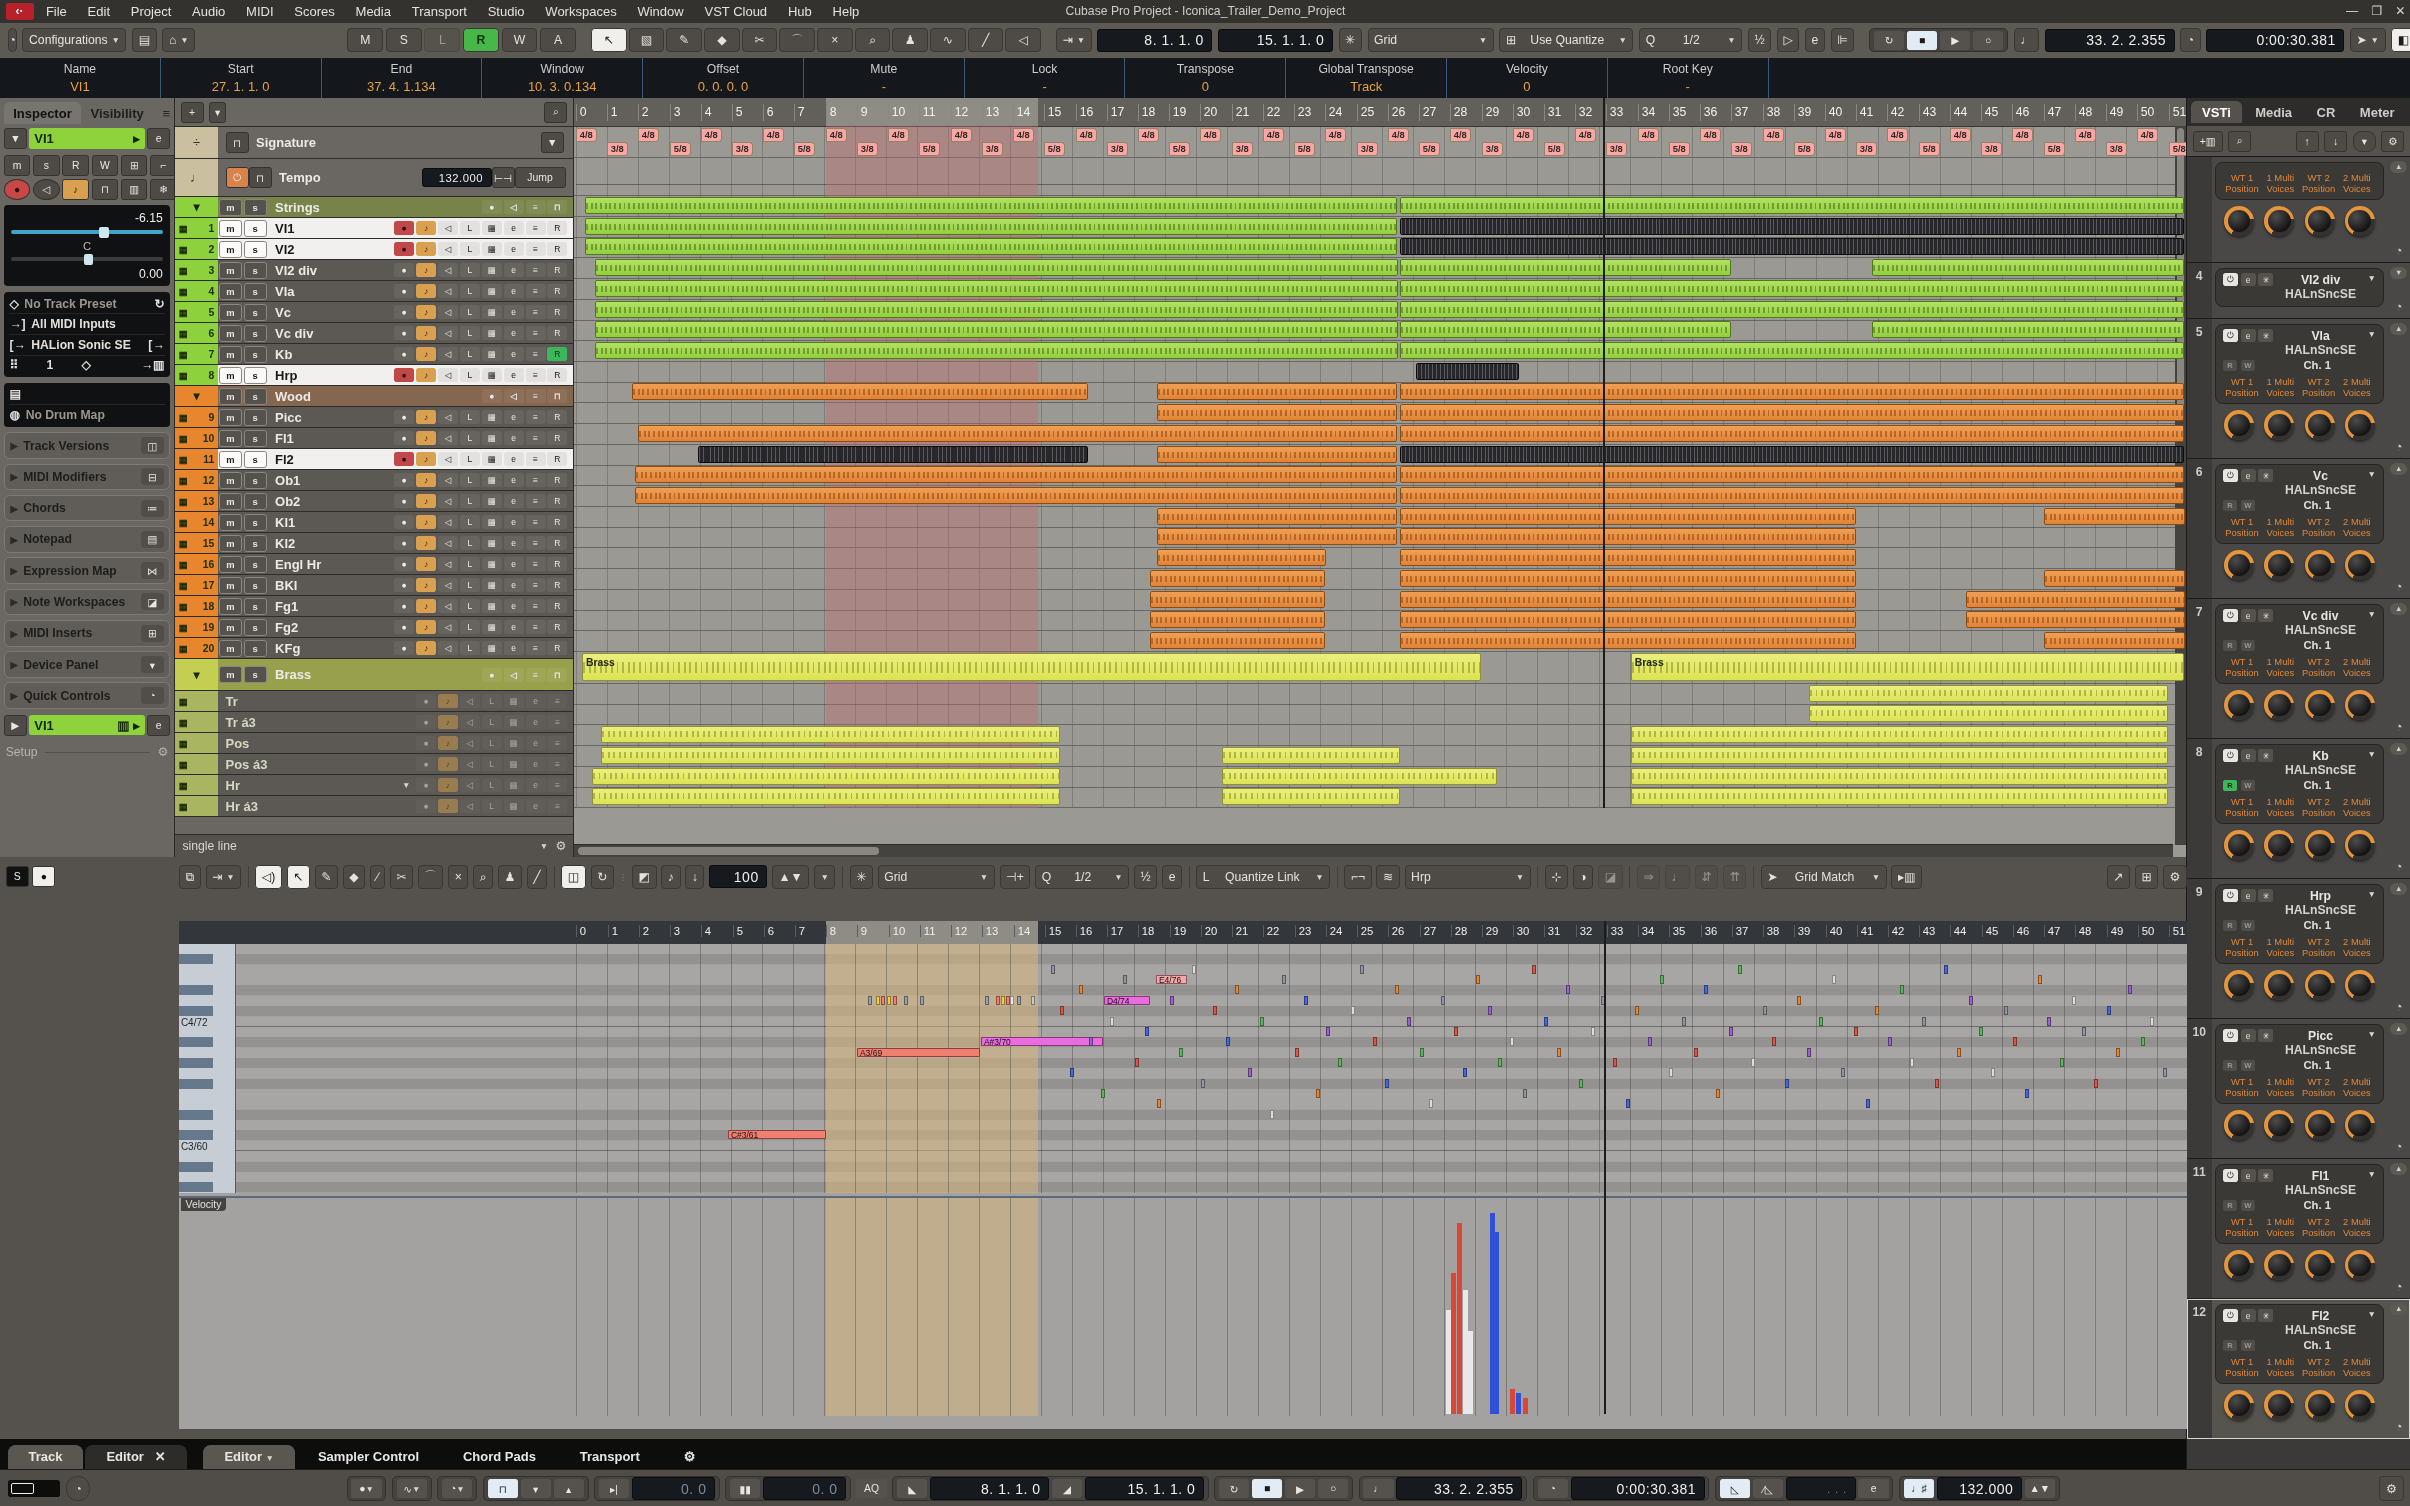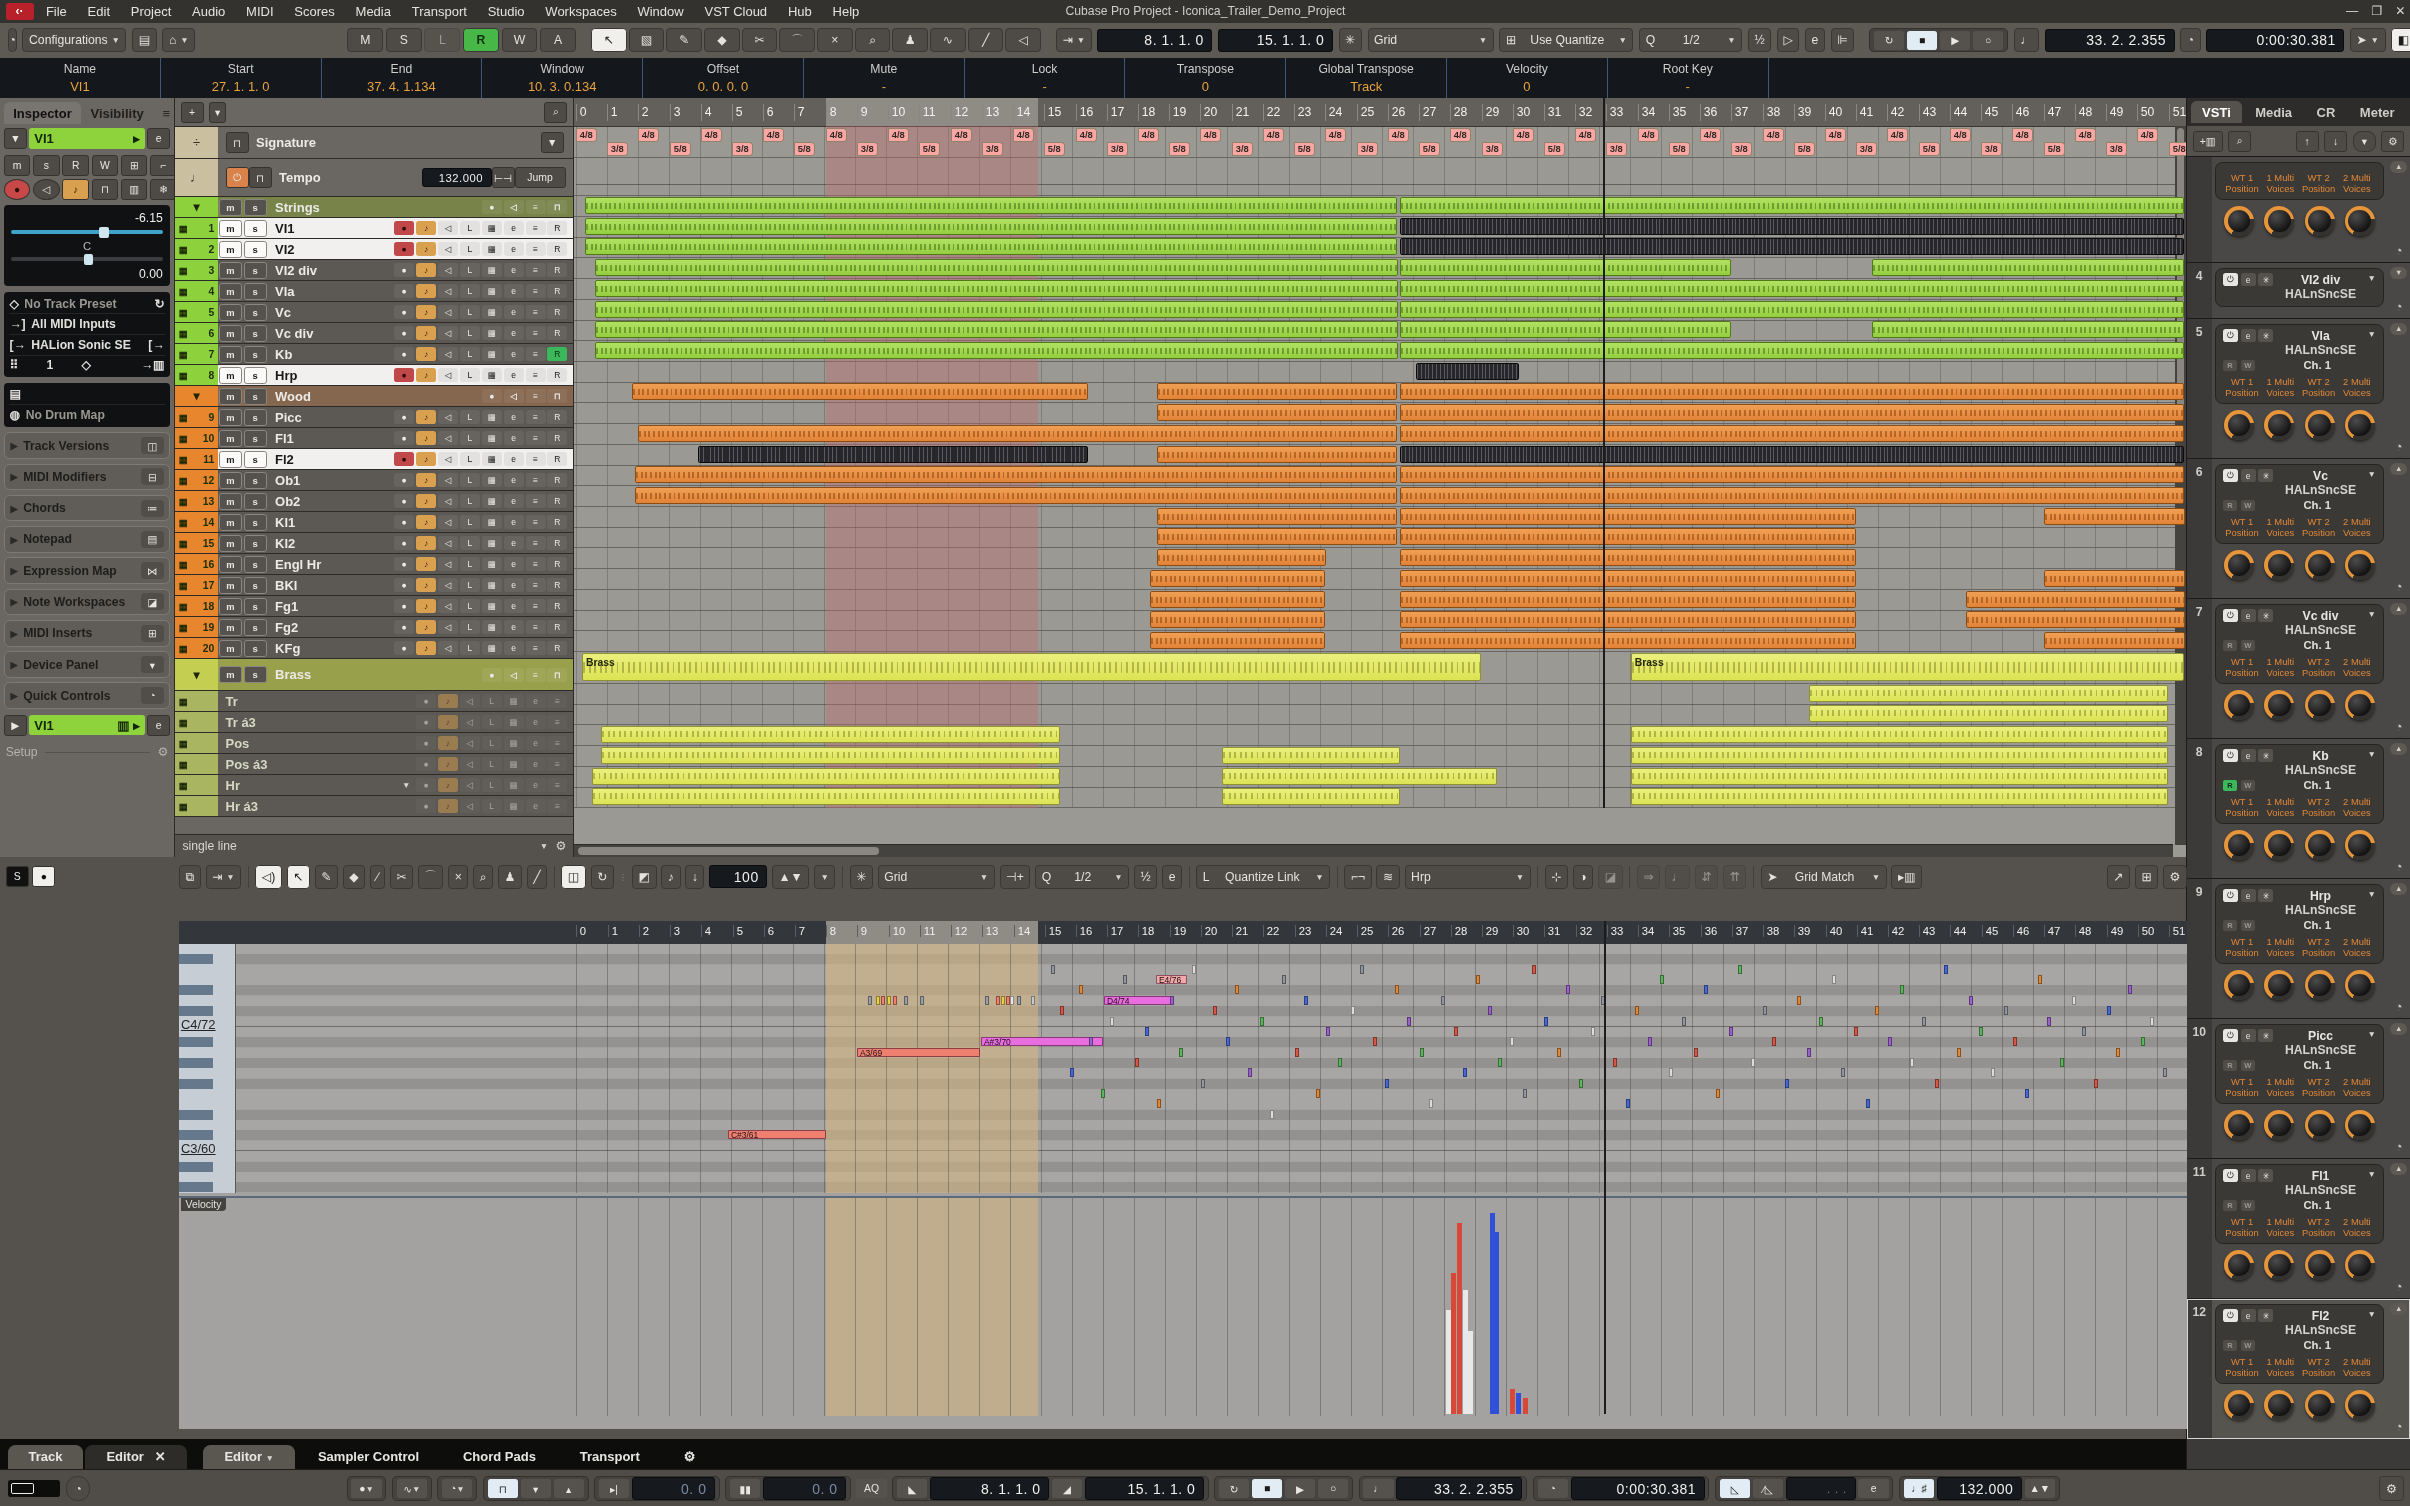--- a/index.html
+++ b/index.html
@@ -130,21 +130,21 @@
   #ed-ruler{position:absolute;left:0;top:0;width:2008px;height:22.6px;background:#33363b;border-bottom:0.9px solid #16181c;}
   .ednum{position:absolute;top:3.8px;color:#f0efec;font-size:11.3px;border-left:0.9px solid #5a5d63;padding-left:2.8px;}
   .edcycleseg{position:absolute;top:0;height:22.6px;background:#8f8c86;}
   #ed-grid{position:absolute;left:0;top:22.6px;width:2008px;height:249px;}
   .edrow{position:absolute;left:56px;right:0;height:10.4px;}
   .edrow.blk{background:#949290;}
   .edrow.wht{background:#a8a6a4;}
   .crow{border-bottom:0.9px solid #6e6c6a;box-sizing:border-box;}
   #ed-keys{position:absolute;left:0;top:22.6px;width:56px;height:249px;background:#c6cdd4;border-right:0.9px solid #5a5856;}
   .kblk{position:absolute;left:0;width:34px;height:10.4px;background:#66798c;}
-  .klbl{position:absolute;left:1.9px;width:53px;font-size:13px;color:#22262a;z-index:3;text-decoration:underline;}
+  .klbl{position:absolute;left:1.9px;width:53px;font-size:10px;color:#22262a;z-index:3;}
   .beigeband{position:absolute;background:rgba(214,182,128,.55);z-index:1;}
   .note{position:absolute;height:9.4px;border-radius:0.9px;z-index:2;box-sizing:border-box;font-size:8.5px;color:#1c1014;line-height:9.4px;padding-left:1.9px;overflow:visible;white-space:nowrap;}
   .tick{position:absolute;width:3.8px;height:9.4px;z-index:2;border:0.9px solid rgba(0,0,0,.4);box-sizing:border-box;}
   #ed-vel{position:absolute;left:0;top:275px;width:2008px;height:218px;background:#a4a2a0;border-top:2.8px solid #5a6a7a;}
   .vellbl{position:absolute;left:1.9px;top:0px;background:#45433f;color:#e4e2de;font-size:10.4px;padding:0.9px 4.7px;border-radius:0 0 3.8px 0;z-index:4;}
   .vbar{position:absolute;bottom:1.9px;width:4.7px;z-index:3;}
   
   #tabsbar{left:0;top:1439px;width:2186px;height:30px;background:#0d0d0c;display:flex;align-items:flex-end;gap:1.9px;padding:0 7.5px;box-sizing:border-box;}
   .wtab{padding:4.7px 21px;color:#e8e6e2;font-size:13px;font-weight:bold;border-radius:7.5px 7.5px 0 0;}
   .wtab.active{background:#5a5751;}
@@ -1748,21 +1748,21 @@
           <div class="edrow wht" style="top: 176px;"></div>
           <div class="edrow blk" style="top: 186px;"></div>
           <div class="edrow wht crow" style="top: 197px;"></div>
           <div class="edrow wht" style="top: 207px;"></div>
           <div class="edrow blk" style="top: 218px;"></div>
           <div class="edrow wht" style="top: 228px;"></div>
           <div class="edrow blk" style="top: 238px;"></div>
           <div class="beigeband" style="left: 647px; width: 212px; top: 0px; height: 249px;"></div>
           <div class="bargrid" style="left: 397px; right: 0px; height: 249px; background-image: repeating-linear-gradient(90deg, rgba(50, 50, 48, 0.35) 0px, rgba(50, 50, 48, 0.35) 0.9px, transparent 0.9px, transparent 31px); z-index: 1;"></div>
           <div class="note" style="left: 977px; width: 31px; top: 31px; background: rgb(242, 168, 168); border: 0.9px solid rgba(60, 10, 40, 0.55);">E4/76</div>
-          <div class="note" style="left: 925px; width: 67px; top: 52px; background: rgb(232, 110, 224); border: 0.9px solid rgba(60, 10, 40, 0.55);">D4/74</div>
+          <div class="note" style="left: 925px; width: 46px; top: 52px; background: rgb(232, 110, 224); border: 0.9px solid rgba(60, 10, 40, 0.55);">D4/74</div>
           <div class="note" style="left: 802px; width: 122px; top: 93px; background: rgb(232, 110, 224); border: 0.9px solid rgba(60, 10, 40, 0.55);">A#3/70</div>
           <div class="note" style="left: 678px; width: 123px; top: 104px; background: rgb(239, 128, 112); border: 0.9px solid rgba(60, 10, 40, 0.55);">A3/69</div>
           <div class="note" style="left: 549px; width: 98px; top: 186px; background: rgb(239, 128, 112); border: 0.9px solid rgba(60, 10, 40, 0.55);">C#3/61</div>
           <div class="tick" style="left: 689px; top: 52px; background: rgb(154, 160, 168);"></div>
           <div class="tick" style="left: 697px; top: 52px; background: rgb(232, 208, 74);"></div>
           <div class="tick" style="left: 702px; top: 52px; background: rgb(239, 128, 112);"></div>
           <div class="tick" style="left: 708px; top: 52px; background: rgb(232, 208, 74);"></div>
           <div class="tick" style="left: 714px; top: 52px; background: rgb(239, 128, 112);"></div>
           <div class="tick" style="left: 725px; top: 52px; background: rgb(154, 160, 168);"></div>
           <div class="tick" style="left: 741px; top: 52px; background: rgb(154, 160, 168);"></div>

